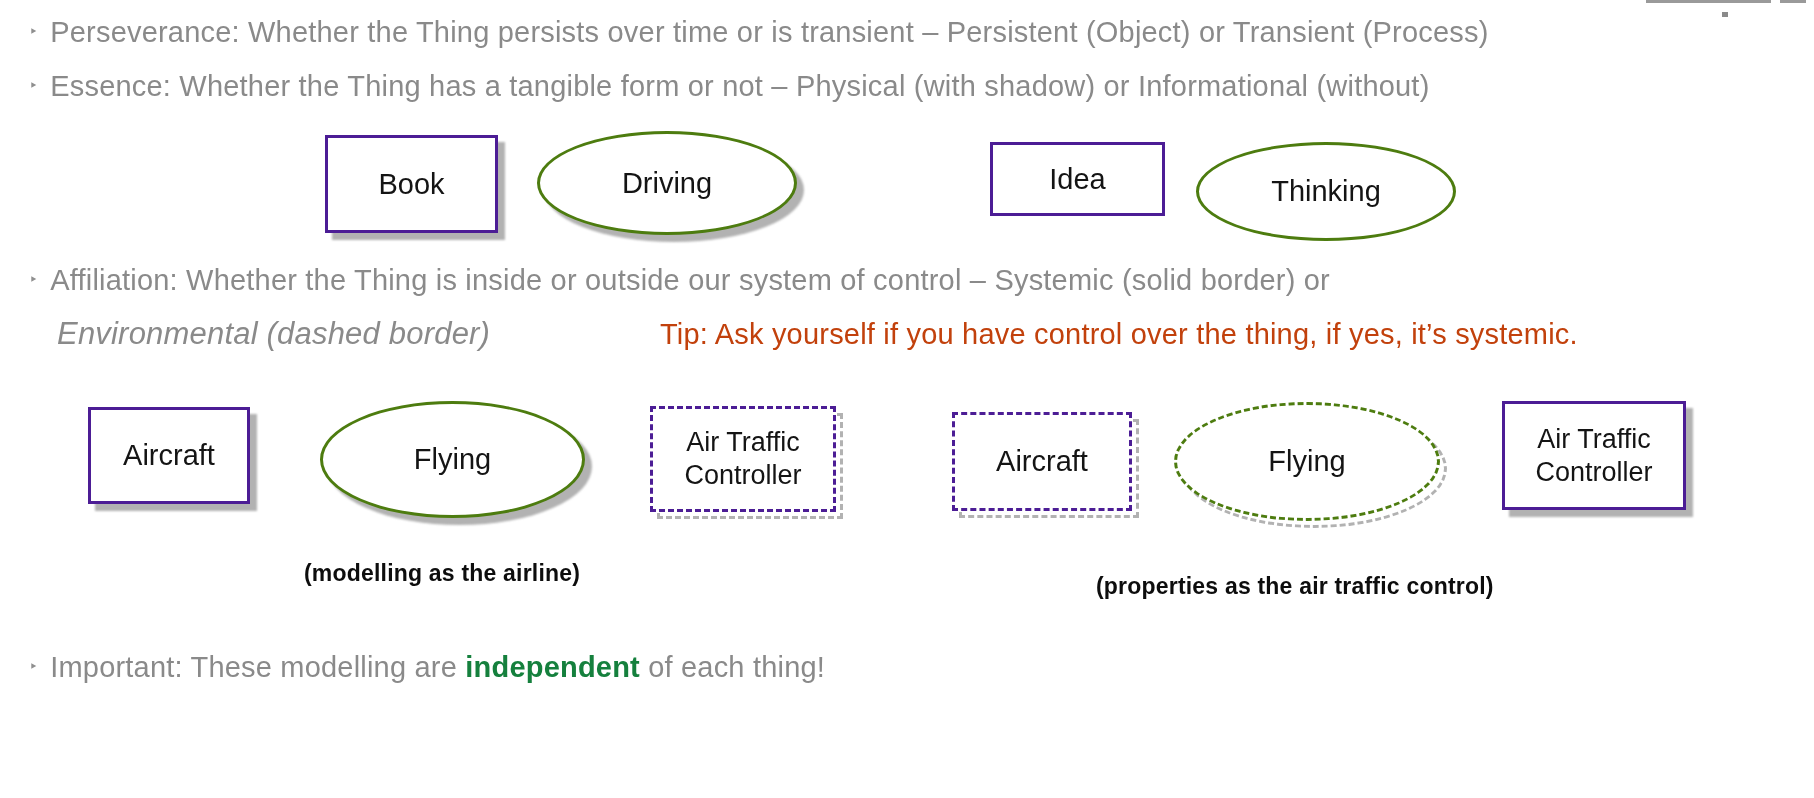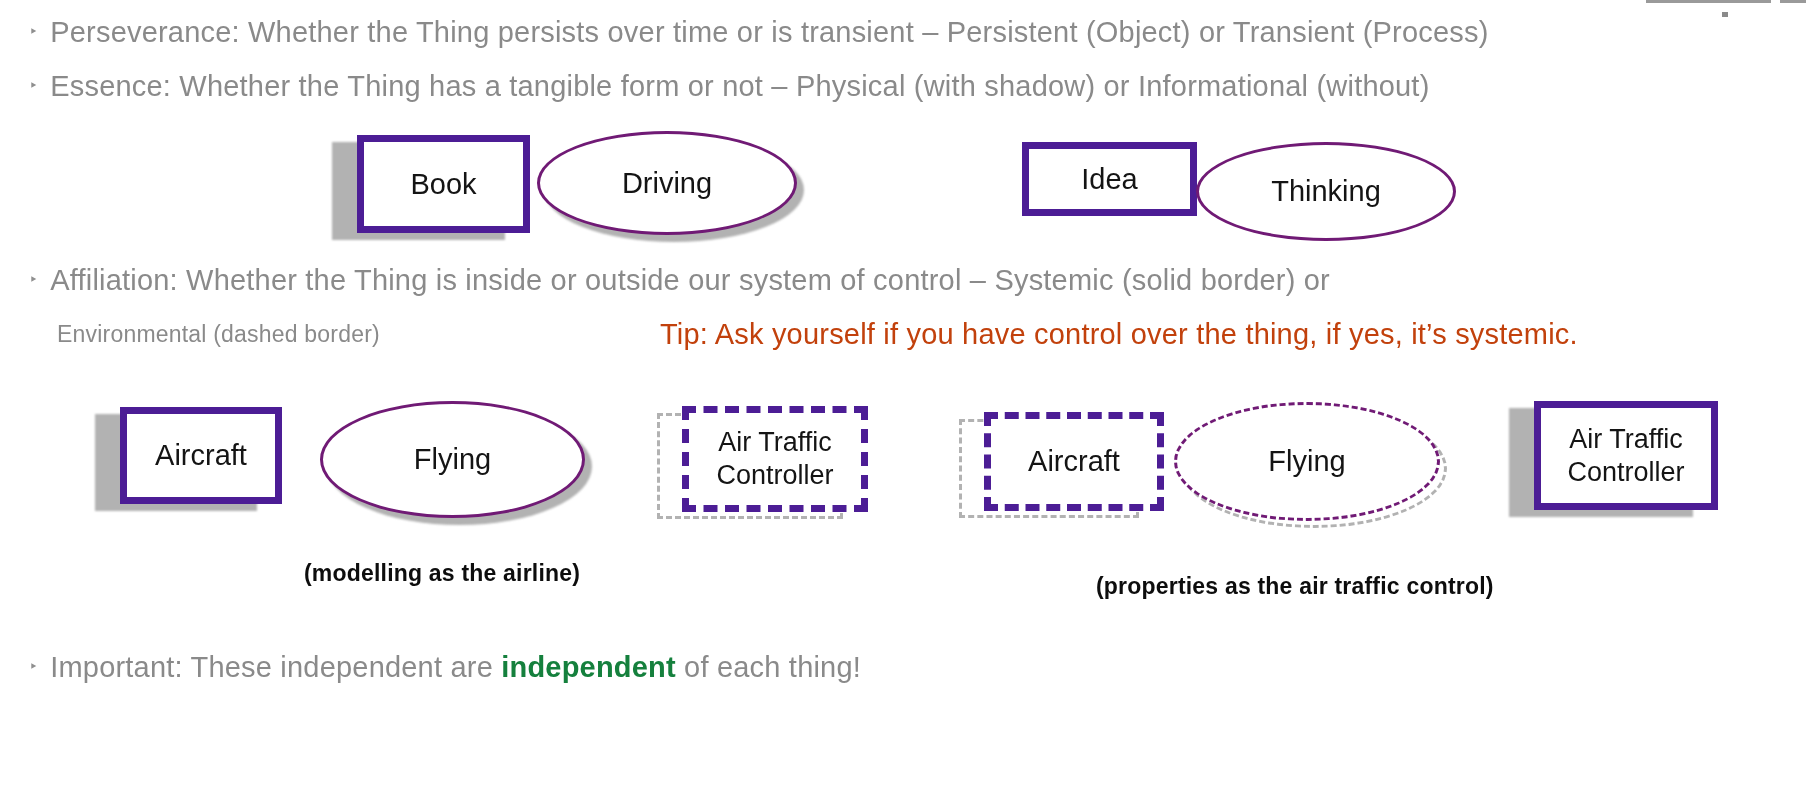--- a/index.html
+++ b/index.html
@@ -12,22 +12,22 @@
   .bullet-line{
     position:absolute;left:30px;display:flex;align-items:flex-start;
     color:#8a8a8a;font-size:29px;line-height:34px;white-space:nowrap;
     letter-spacing:0.2px;
   }
   .bullet-marker{
     font-size:19px;line-height:34px;margin-right:13px;color:#8f8f8f;
     flex:0 0 auto;
   }
   .plain-line{
-    position:absolute;color:#8a8a8a;font-size:23px;line-height:34px;
-    white-space:nowrap;letter-spacing:0.2px;
+    position:absolute;color:#8a8a8a;font-size:31px;line-height:34px;
+    white-space:nowrap;letter-spacing:0.2px;font-style:italic;
   }
   .tip-line{
     position:absolute;left:660px;top:317px;color:#c2410c;font-size:29px;
     line-height:34px;white-space:nowrap;letter-spacing:0.2px;
   }
   .emph-red{color:#15803d;font-weight:bold;}
   
   .shape{position:absolute;}
   .shape .shadow-layer{
     position:absolute;left:7px;top:7px;width:100%;height:100%;
@@ -36,22 +36,22 @@
   .shape.solid .shadow-layer{background:#b2b2b2;filter:blur(1px);}
   .shape.dashed .shadow-layer{
     background:transparent;border:3px dashed #b2b2b2;filter:blur(0.5px);
   }
   .shape .face{
     position:absolute;left:0;top:0;width:100%;height:100%;
     box-sizing:border-box;background:#ffffff;
     display:flex;align-items:center;justify-content:center;text-align:center;
     color:#141414;font-size:29px;font-weight:500;
   }
-  .shape.green .face{border:7px solid #4c1d95;margin-left:32px;}
-  .shape.blue .face{border:3px solid #701a75;}
+  .shape.green .face{border:3px solid #4c1d95;}
+  .shape.blue .face{border:3px solid #4d7c0f;}
   .shape.dashed.green .face{border-style:dashed;}
   .shape.dashed.blue .face{border-style:dashed;}
   .shape.ellipse .shadow-layer,
   .shape.ellipse .face{border-radius:50%;}
   .shape .two-line{font-size:27px;line-height:33px;}
   
   .caption{
     position:absolute;color:#0d0d0d;font-size:23px;font-weight:600;
     white-space:nowrap;letter-spacing:0.2px;
   }
@@ -144,14 +144,14 @@
   <div class="face">
       <span class="two-line"><span>Air Traffic</span><br><span>Controller</span></span>
     </div>
 </div>
 
 <div class="caption" style="left:304px;top:560px;text-align:center;">(modelling as the airline)</div>
 <div class="caption" style="left:1096px;top:573px;">(properties as the air traffic control)</div>
 
 <div class="bullet-line" style="top:650px;">
   <span class="bullet-marker">‣</span>
-  <span><span>Important: These independent are </span><span class="emph-red">independent</span><span> of each thing!</span></span>
+  <span><span>Important: These modelling are </span><span class="emph-red">independent</span><span> of each thing!</span></span>
 </div>
 
 </body></html>

